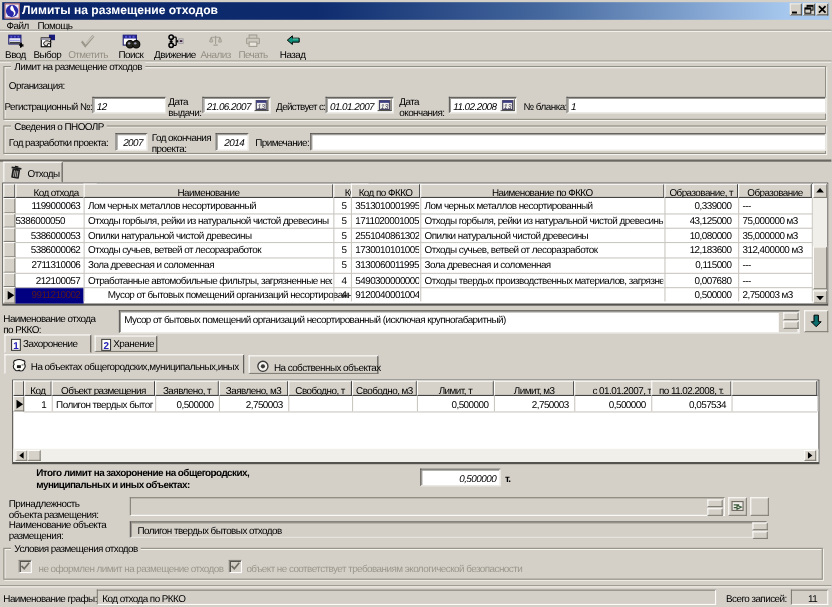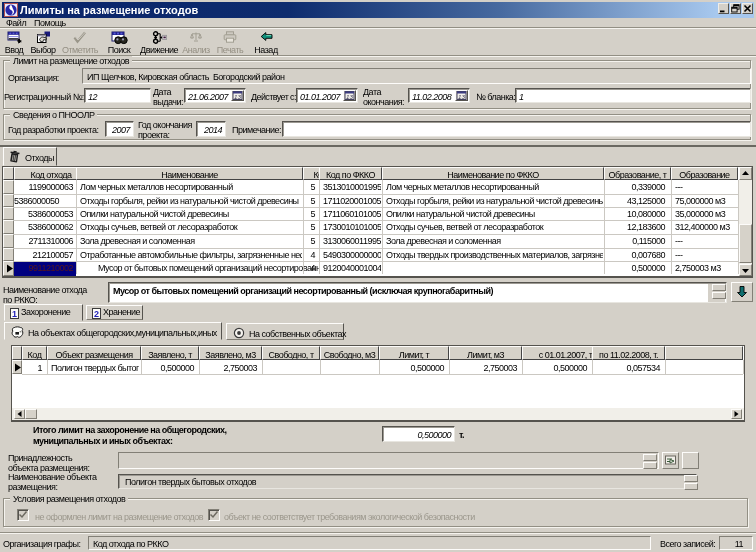--- a/index.html
+++ b/index.html
@@ -131,21 +131,20 @@
  <path d="M1.2 5.5 L5.8 1.6 L5.8 3.7 L12 3.7 L12 7.3 L5.8 7.3 L5.8 9.4 Z" fill="#11917c" stroke="#000" stroke-width="0.9"></path>
  <path d="M6.2 4.5 L11.2 4.5" stroke="#62cfae" stroke-width="1"></path>
  </svg></div>
       <div style="line-height:9px;color:#000;">Назад</div>
     </div>
 <div class="abs" style="left:0;top:55px;width:756px;height:2px;border-top:1px solid #928f84;border-bottom:1px solid #f5f3ee;"></div>
 
 <div class="abs gb" style="left:3px;top:60px;width:748px;height:49px;"></div>
 <div class="abs lbl" style="left:10px;top:56px;background:#d4d0c8;padding:0 3px;">Лимит на размещение отходов</div>
 <div class="abs lbl" style="left:8px;top:73px;">Организация:</div>
-<div class="abs sunken1" style="left:82px;top:68px;width:669px;height:16px;background:#d4d0c8;padding:3px 0 0 4px;white-space:nowrap;">ИП Щелчков, Кировская область&nbsp; Богородский район</div>
 <div class="abs lbl" style="left:4px;top:92px;">Регистрационный №:</div>
 <div class="abs edit" style="left:84px;top:88px;width:67px;height:15px;">12</div>
 <div class="abs lbl" style="left:153px;top:87px;">Дата<br>выдачи:</div>
 <div class="abs edit" style="left:184px;top:88px;width:62px;height:15px;">21.06.2007<span style="position:absolute;right:1px;top:1px;width:13px;height:11px;background:#d4d0c8;border:1px solid;border-color:#fdfcfa #55534e #55534e #fdfcfa;"><svg width="11" height="9" viewBox="0 0 11 9">
           <rect x="1" y="0.5" width="9" height="8" fill="#f2f0ea" stroke="#44425e"></rect>
           <rect x="1" y="0.5" width="9" height="2" fill="#3c3c82"></rect>
           <text x="5.5" y="7.8" font-size="6.2" text-anchor="middle" fill="#34324e" font-family="Liberation Sans" letter-spacing="0">13</text>
         </svg></span></div>
 <div class="abs lbl" style="left:251px;top:92px;letter-spacing:-0.6px;">Действует с:</div>
 <div class="abs edit" style="left:296px;top:88px;width:62px;height:15px;">01.01.2007<span style="position:absolute;right:1px;top:1px;width:13px;height:11px;background:#d4d0c8;border:1px solid;border-color:#fdfcfa #55534e #55534e #fdfcfa;"><svg width="11" height="9" viewBox="0 0 11 9">
@@ -205,21 +204,21 @@
 <div class="cell" style="left:77px;top:194px;width:225px;height:13px;padding-left:3px;">Отходы горбыля, рейки из натуральной чистой древесины</div>
 <div class="cell" style="left:304px;top:194px;width:13px;height:13px;text-align:right;padding-right:2px;">5</div>
 <div class="cell" style="left:320px;top:194px;width:61px;height:13px;padding-left:3px;">1711020001005</div>
 <div class="cell" style="left:383px;top:194px;width:220px;height:13px;padding-left:3px;">Отходы горбыля, рейки из натуральной чистой древесинь</div>
 <div class="cell" style="left:605px;top:194px;width:63px;height:13px;text-align:right;padding-right:3px;">43,125000</div>
 <div class="cell" style="left:672px;top:194px;width:65px;height:13px;padding-left:3px;">75,000000 м3</div>
 <div class="abs raised1" style="left:3px;top:207px;width:11px;height:13px;background:#d6d2c9;"></div>
 <div class="cell" style="left:14px;top:207px;width:62px;height:13px;text-align:right;padding-right:3px;">5386000053</div>
 <div class="cell" style="left:77px;top:207px;width:225px;height:13px;padding-left:3px;">Опилки натуральной чистой древесины</div>
 <div class="cell" style="left:304px;top:207px;width:13px;height:13px;text-align:right;padding-right:2px;">5</div>
-<div class="cell" style="left:320px;top:207px;width:61px;height:13px;padding-left:3px;">1711060101005</div>
+<div class="cell" style="left:320px;top:207px;width:61px;height:13px;padding-left:3px;">2551040861302</div>
 <div class="cell" style="left:383px;top:207px;width:220px;height:13px;padding-left:3px;">Опилки натуральной чистой древесины</div>
 <div class="cell" style="left:605px;top:207px;width:63px;height:13px;text-align:right;padding-right:3px;">10,080000</div>
 <div class="cell" style="left:672px;top:207px;width:65px;height:13px;padding-left:3px;">35,000000 м3</div>
 <div class="abs raised1" style="left:3px;top:220px;width:11px;height:14px;background:#d6d2c9;"></div>
 <div class="cell" style="left:14px;top:220px;width:62px;height:14px;text-align:right;padding-right:3px;">5386000062</div>
 <div class="cell" style="left:77px;top:220px;width:225px;height:14px;padding-left:3px;">Отходы сучьев, ветвей от лесоразработок</div>
 <div class="cell" style="left:304px;top:220px;width:13px;height:14px;text-align:right;padding-right:2px;">5</div>
 <div class="cell" style="left:320px;top:220px;width:61px;height:14px;padding-left:3px;">1730010101005</div>
 <div class="cell" style="left:383px;top:220px;width:220px;height:14px;padding-left:3px;">Отходы сучьев, ветвей от лесоразработок</div>
 <div class="cell" style="left:605px;top:220px;width:63px;height:14px;text-align:right;padding-right:3px;">12,183600</div>
@@ -267,21 +266,21 @@
         <path d="M5.5 3 L9 7 L2 7 Z" fill="#000"></path>
       </svg></div>
 <div class="abs raised1" style="left:739px;top:224px;width:13px;height:39px;background:#d6d2c9;"></div>
 <div class="abs raised1" style="left:739px;top:264px;width:13px;height:12px;background:#d6d2c9;"><svg width="11" height="11" viewBox="0 0 11 11">
         <path d="M5.5 8 L9 4 L2 4 Z" fill="#000"></path>
       </svg></div>
 
 <div class="abs lbl" style="left:3px;top:285px;">Наименование отхода<br>по РККО:</div>
 <div class="abs" style="left:108px;top:282px;width:619px;height:21px;background:#fff;border:1px solid;border-color:#55534e #e8e6e0 #e8e6e0 #55534e;box-shadow:inset 1px 1px 0 #9c9992;">
 <div style="position:absolute;right:1px;top:1px;width:17px;height:18px;background:#d4d0c8;"></div>
-<div style="padding:3px 0 0 4px;white-space:nowrap;overflow:hidden;font-weight:bold;">Мусор от бытовых помещений организаций несортированный (исключая крупногабаритный)</div>
+<div style="padding:3px 0 0 4px;white-space:nowrap;overflow:hidden;">Мусор от бытовых помещений организаций несортированный (исключая крупногабаритный)</div>
 </div>
 <div class="abs" style="left:712px;top:284px;"><span style="display:inline-block;vertical-align:top;"><span style="display:block;width:14px;height:7px;background:#d4d0c8;border:1px solid;border-color:#fdfcfa #827f76 #827f76 #fdfcfa;margin-bottom:1px;"></span><span style="display:block;width:14px;height:7px;background:#d4d0c8;border:1px solid;border-color:#fdfcfa #827f76 #827f76 #fdfcfa;"></span></span></div>
 <div class="abs raised1" style="left:731px;top:282px;width:22px;height:20px;background:#d4d0c8;text-align:center;">
 <svg width="14" height="16" viewBox="0 0 14 16" style="margin-top:1px;">
         <path d="M7 13 L2.5 8.5 L5 8.5 L5 2.5 L9 2.5 L9 8.5 L11.5 8.5 Z" fill="#0d6e6e" stroke="#000" stroke-width="0.9"></path>
       </svg>
 </div>
 
 <div class="abs" style="left:4px;top:304px;width:79px;height:17px;background:#d4d0c8;border:1px solid;border-color:#fdfcfa #55534e #d4d0c8 #fdfcfa;padding:2px 0 0 5px;white-space:nowrap;"><span class="numic" style="display:inline-block;width:9px;height:11px;border:1px solid #3a3a3a;background:#fdfdf8;color:#2222b8;font-weight:bold;font-size:9px;line-height:10px;text-align:center;vertical-align:-2px;letter-spacing:0;">1</span>&nbsp;Захоронение</div>
 <div class="abs" style="left:86px;top:305px;width:57px;height:15px;background:#d4d0c8;border:1px solid;border-color:#fdfcfa #55534e #827f76 #fdfcfa;padding:1px 0 0 5px;white-space:nowrap;"><span class="numic" style="display:inline-block;width:9px;height:11px;border:1px solid #3a3a3a;background:#fdfdf8;color:#2222b8;font-weight:bold;font-size:9px;line-height:10px;text-align:center;vertical-align:-2px;letter-spacing:0;">2</span>&nbsp;Хранение</div>
@@ -365,18 +364,18 @@
 <div class="abs" style="left:17px;top:509px;"><span style="display:inline-block;width:12px;height:12px;background:#d4d0c8;border:1px solid;border-color:#827f76 #fdfcfa #fdfcfa #827f76;box-shadow:inset 1px 1px 0 #55534e;"><svg width="10" height="10" viewBox="0 0 10 10">
           <path d="M1.5 4.5 L4 7 L8.5 1.5" fill="none" stroke="#6e6b62" stroke-width="1.5"></path>
         </svg></span></div>
 <div class="abs lbl gray" style="left:35px;top:512px;">не оформлен лимит на размещение отходов</div>
 <div class="abs" style="left:208px;top:509px;"><span style="display:inline-block;width:12px;height:12px;background:#d4d0c8;border:1px solid;border-color:#827f76 #fdfcfa #fdfcfa #827f76;box-shadow:inset 1px 1px 0 #55534e;"><svg width="10" height="10" viewBox="0 0 10 10">
           <path d="M1.5 4.5 L4 7 L8.5 1.5" fill="none" stroke="#6e6b62" stroke-width="1.5"></path>
         </svg></span></div>
 <div class="abs lbl gray" style="left:224px;top:512px;">объект не соответствует требованиям экологической безопасности</div>
 
 <div class="abs" style="left:0;top:532px;width:756px;height:2px;border-top:1px solid #928f84;border-bottom:1px solid #f5f3ee;"></div>
-<div class="abs lbl" style="left:3px;top:539px;">Организация графы:</div>
+<div class="abs lbl" style="left:3px;top:539px;">Наименование графы:</div>
 <div class="abs sunken1" style="left:88px;top:536px;width:563px;height:14px;padding:2px 0 0 4px;white-space:nowrap;">Код отхода по РККО</div>
 <div class="abs lbl" style="left:660px;top:539px;">Всего записей:</div>
 <div class="abs sunken1" style="left:719px;top:536px;width:34px;height:14px;padding:2px 9px 0 0;text-align:right;">11</div>
 
 </div>
 
 </body></html>

